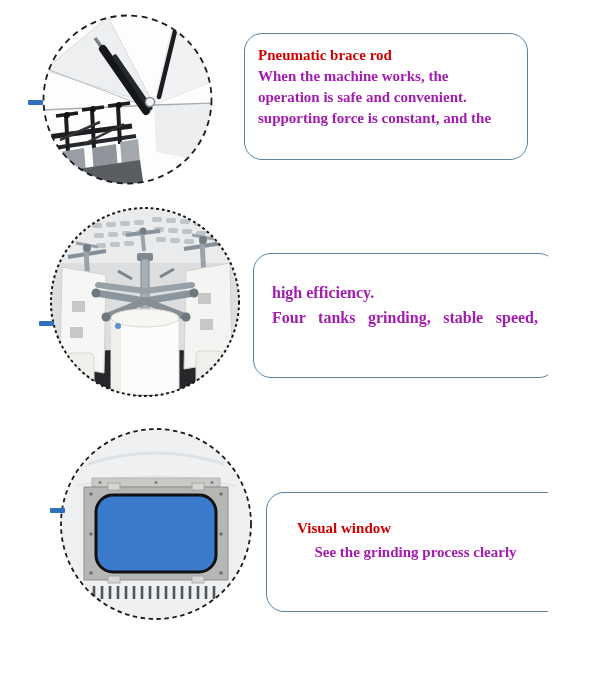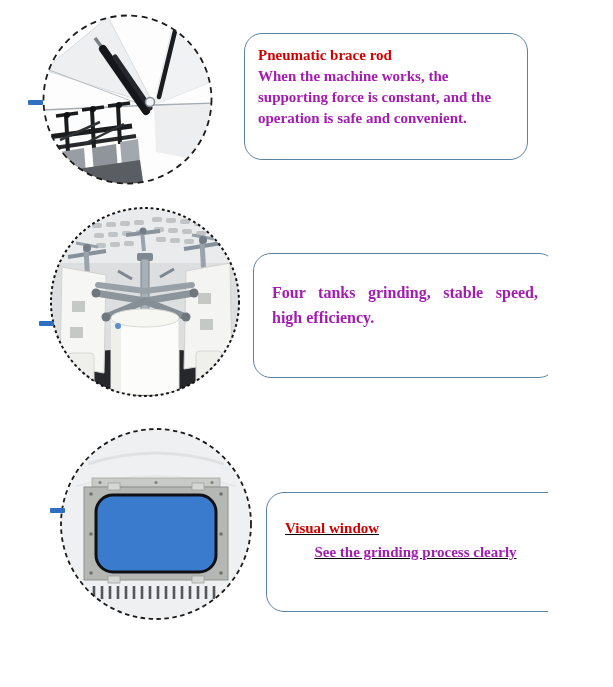--- a/index.html
+++ b/index.html
@@ -17,21 +17,21 @@
   .t1 { left:28px; top:100px; }
   .t2 { left:39px; top:321px; }
   .t3 { left:50px; top:508px; }
 
   .callout {
     position:absolute; box-sizing:border-box; background:#ffffff;
     border:1.6px solid #5b82a0; border-radius:18px;
   }
   .b1 { left:244px; top:33px;  width:284px; height:127px; padding:11px 13px; }
   .b2 { left:253px; top:253px; width:304px; height:125px; padding:26px 18px; }
-  .b3 { left:266px; top:492px; width:299px; height:120px; padding:23px 18px;text-decoration:underline; }
+  .b3 { left:266px; top:492px; width:299px; height:120px; padding:23px 30px; }
 
   .callout .title {
     font-weight:bold; color:#d00000; font-size:15px; line-height:21px; white-space:nowrap;
   }
   .callout .line {
     font-weight:bold; color:#a21caf; font-size:15px; line-height:21px; white-space:nowrap;
   }
   .b2 .line { font-size:16px; line-height:25px; }
   .b2 .line.justified { white-space:normal; text-align:justify; text-align-last:justify; }
   .b3 .title { line-height:24px; }
@@ -87,22 +87,22 @@
         </g>
       </g>
       <circle cx="87.5" cy="87.5" r="84" fill="none" stroke="#1c1c1c" stroke-width="1.8" stroke-dasharray="6 4.5"></circle>
     </svg>
   </div>
   <div class="tick t1"></div>
 
   <div class="callout b1">
     <div class="title">Pneumatic brace rod</div>
     <div class="line">When the machine works, the</div>
+    <div class="line">operation is safe and convenient.</div>
     <div class="line">supporting force is constant, and the</div>
-    <div class="line">operation is safe and convenient.</div>
   </div>
 
   <div class="photo c2">
     <svg viewBox="0 0 194 194" width="194" height="194">
       <defs>
           <clipPath id="cp2">
             <circle cx="97" cy="97" r="94"></circle>
           </clipPath>
         </defs>
       <g clip-path="url(#cp2)">
@@ -181,22 +181,22 @@
           <ellipse cx="97" cy="113" rx="34" ry="9" fill="#f6f6f3" stroke="#d8d8d4" stroke-width="1"></ellipse>
           <circle cx="70" cy="121" r="3" fill="#5b8fd0"></circle>
         </g>
       </g>
       <circle cx="97" cy="97" r="94" fill="none" stroke="#141414" stroke-width="2" stroke-dasharray="2.8 2.8"></circle>
     </svg>
   </div>
   <div class="tick t2"></div>
 
   <div class="callout b2">
+    <div class="line">high efficiency.</div>
     <div class="line justified">Four tanks grinding, stable speed,</div>
-    <div class="line">high efficiency.</div>
   </div>
 
   <div class="photo c3">
     <svg viewBox="0 0 196 196" width="196" height="196">
       <defs>
           <clipPath id="cp3">
             <circle cx="98" cy="98" r="95"></circle>
           </clipPath>
         </defs>
       <g clip-path="url(#cp3)">

